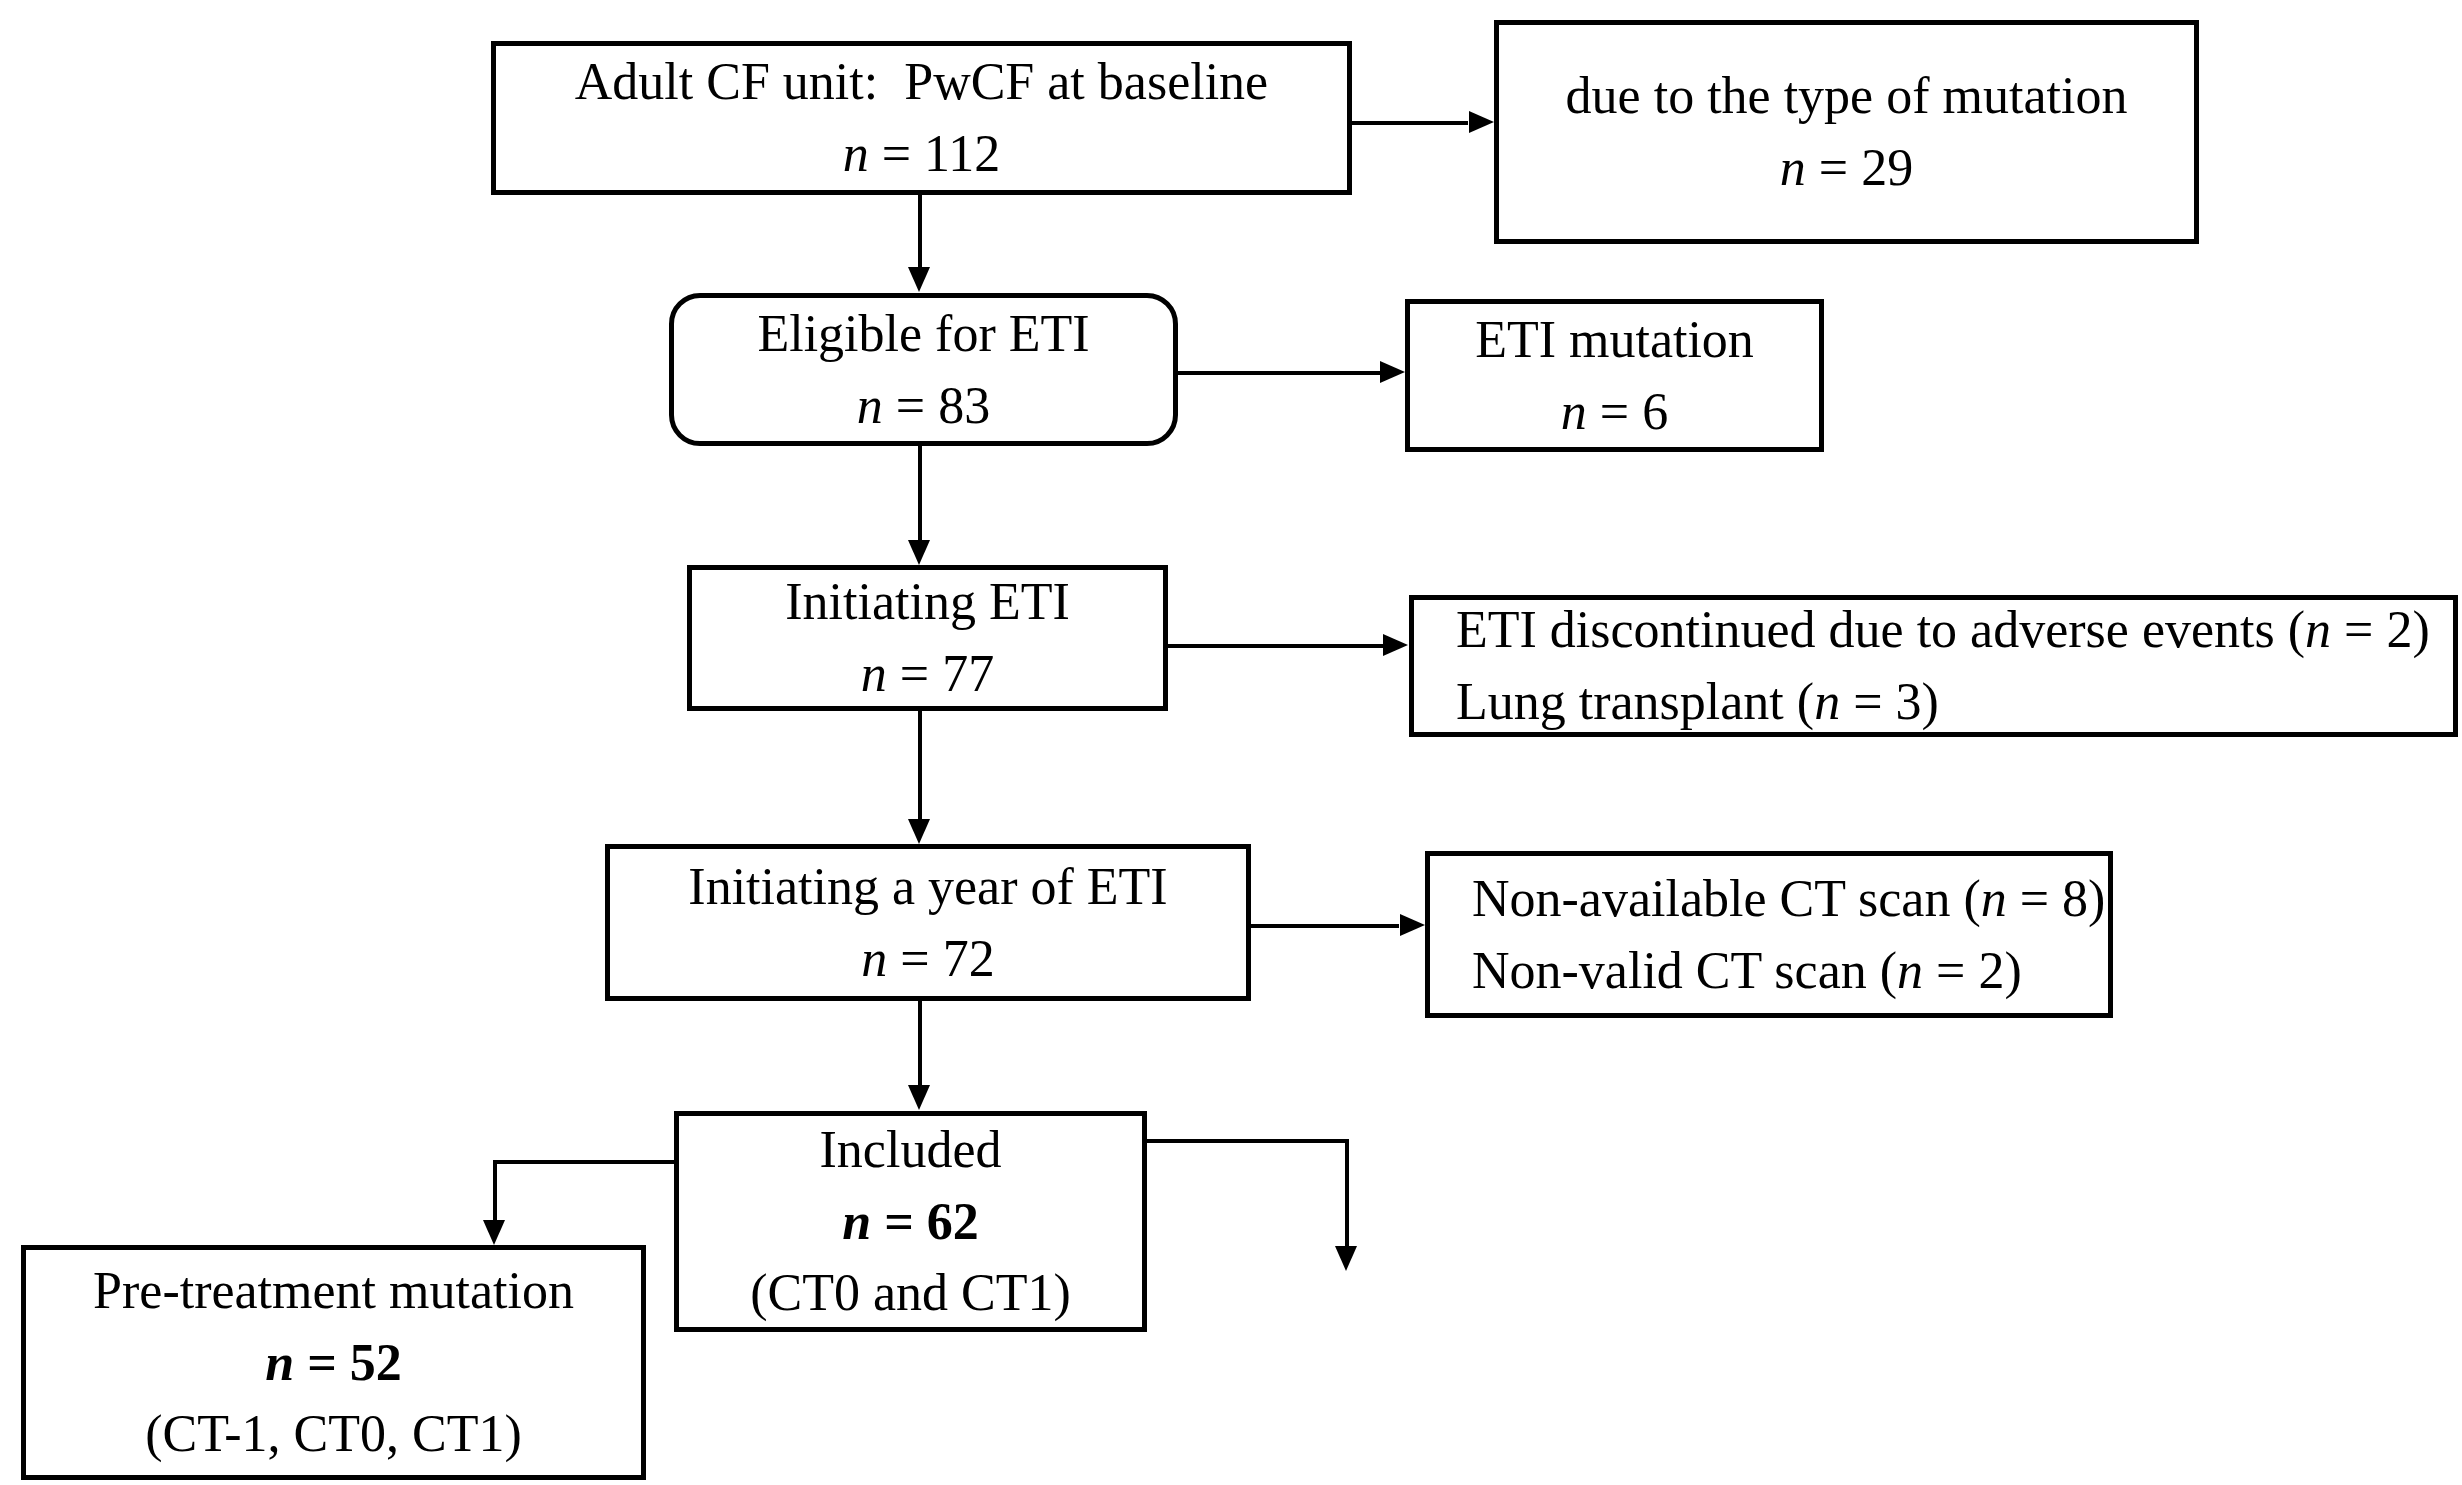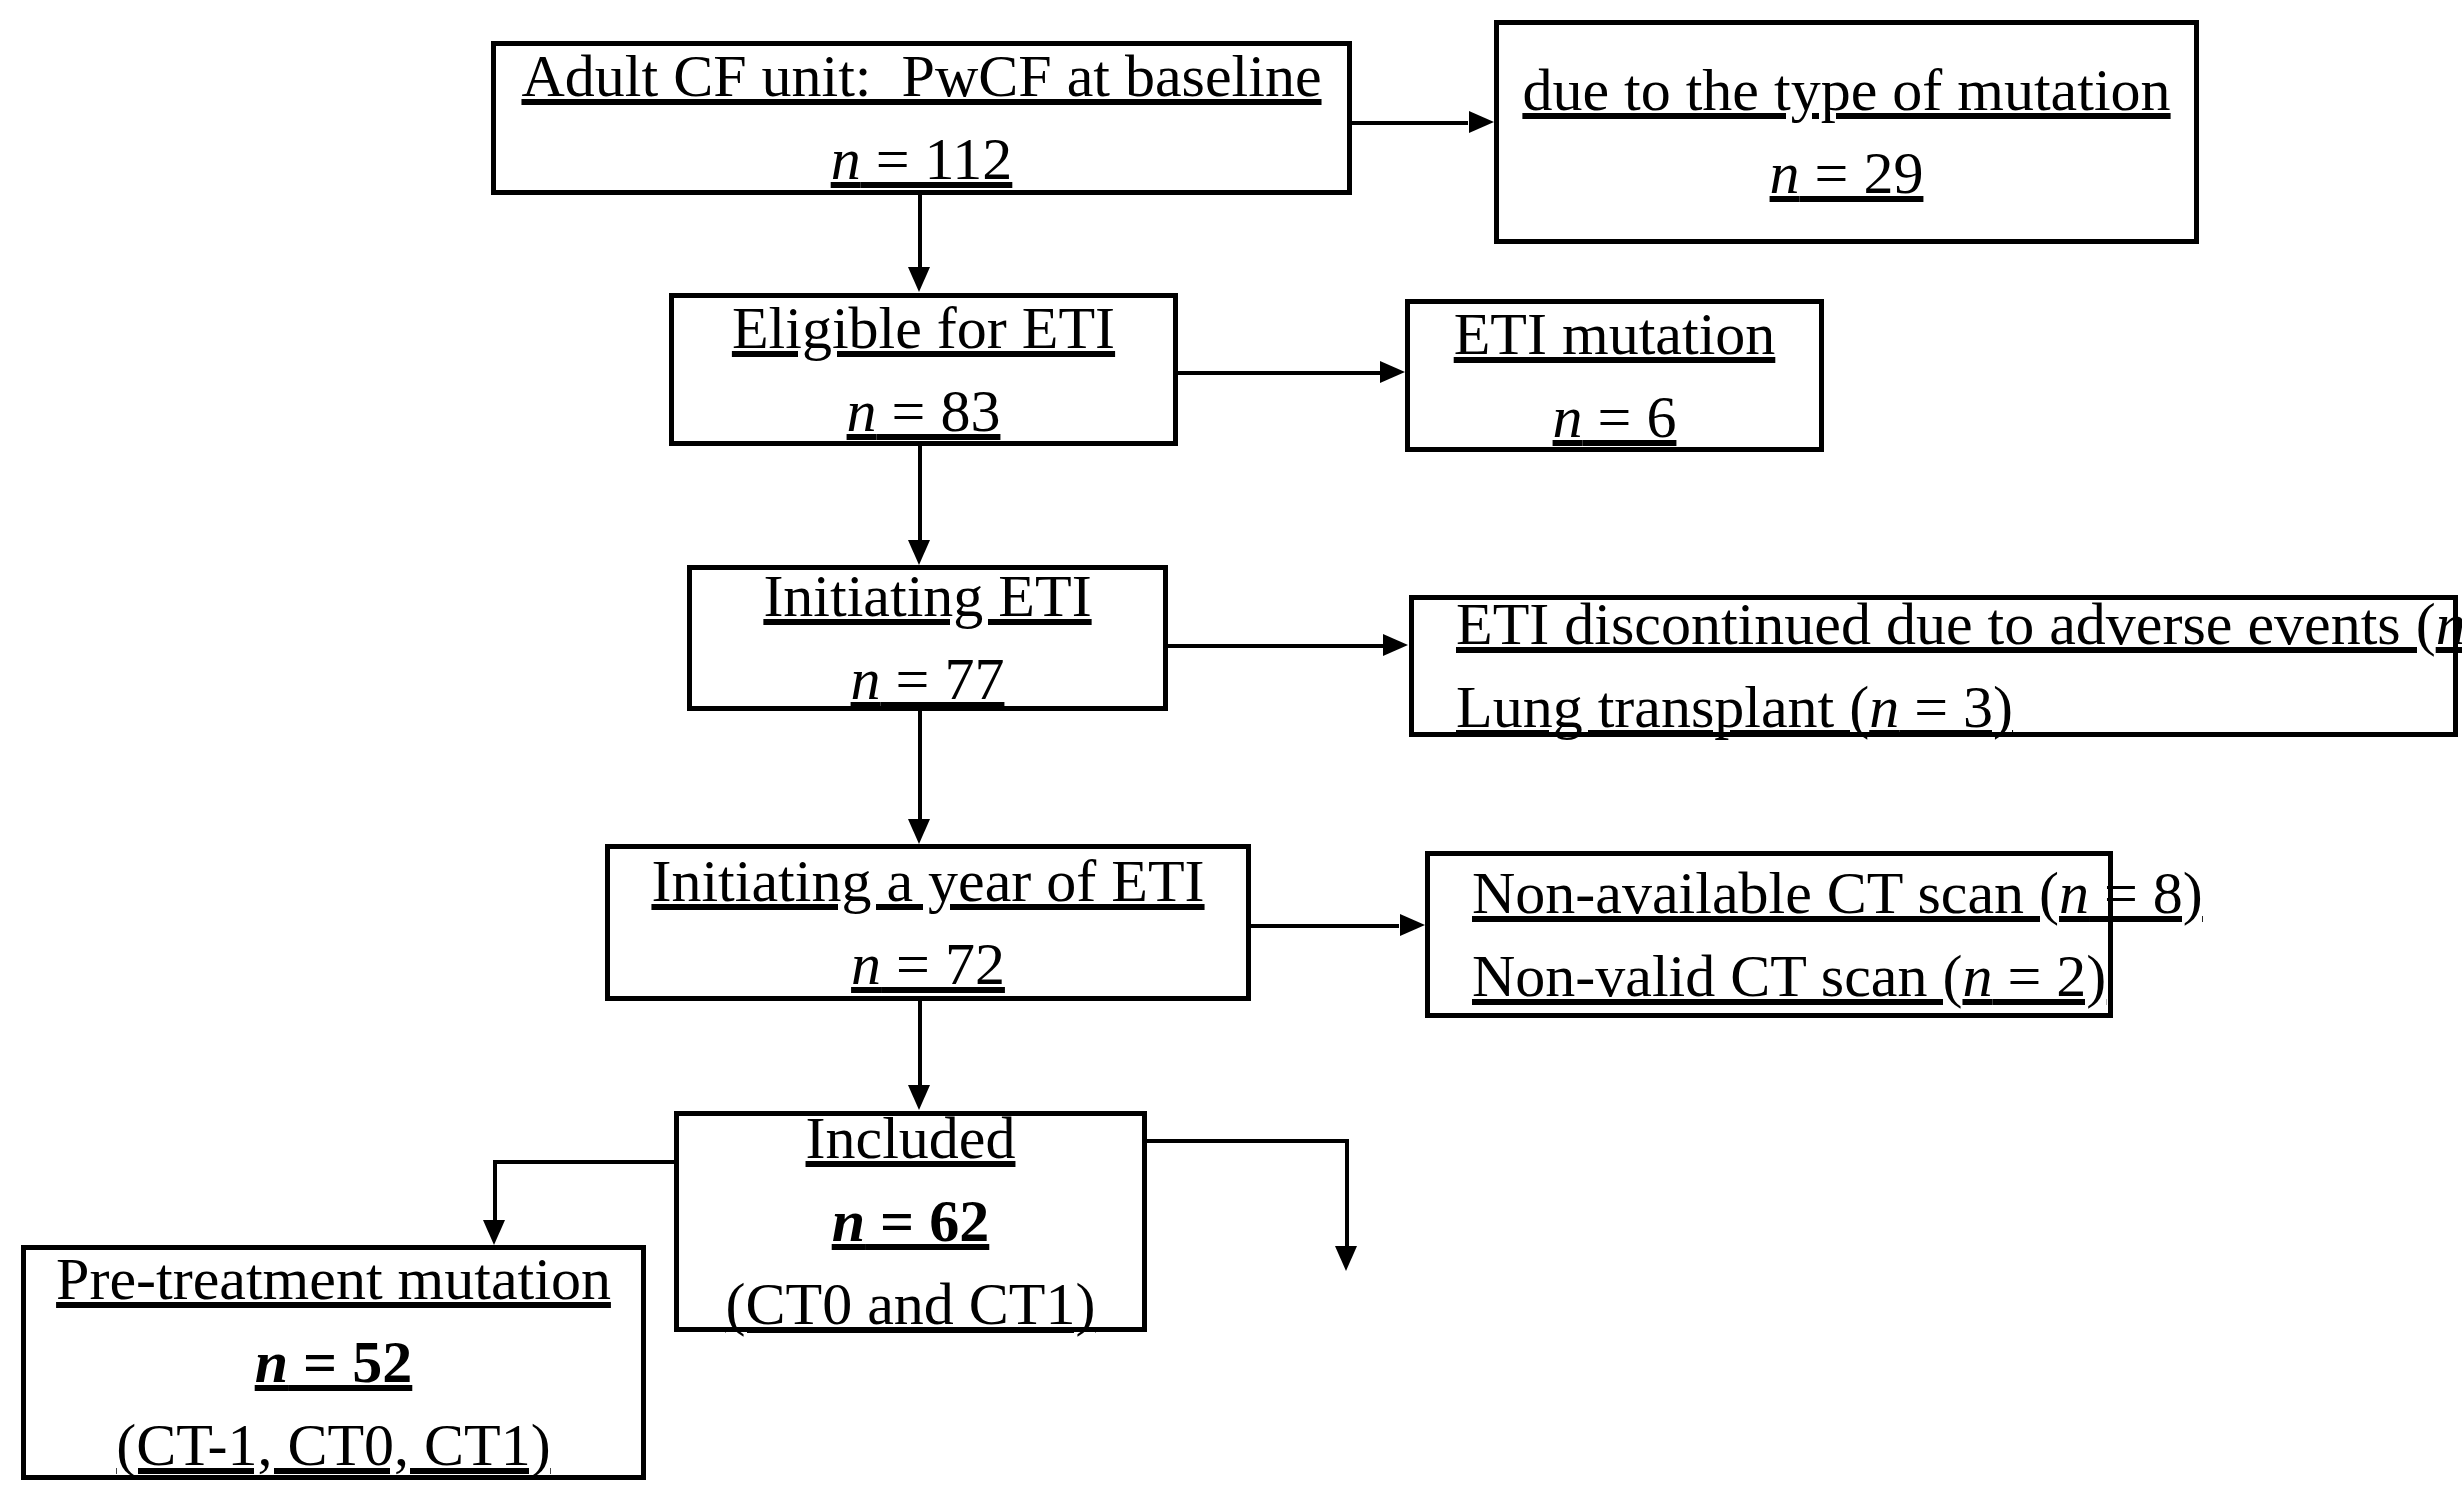--- a/index.html
+++ b/index.html
@@ -19,23 +19,22 @@
   .box {
     position: absolute;
     box-sizing: border-box;
     border: 5.4px solid #000000;
     background: #ffffff;
     display: flex;
     flex-direction: column;
     justify-content: center;
     align-items: center;
     text-align: center;
-    font-size: 60px;
+    font-size: 52px;
     line-height: 1.38;
-    text-decoration: underline;
   }
   .box.align-left {
     align-items: flex-start;
     text-align: left;
     padding-left: 42px;
   }
   .line {
     white-space: pre;
   }
   .line.bold {
@@ -79,21 +78,21 @@
   <div class="box" style="left:491px; top:41px; width:861px; height:154px;">
     <div class="line">Adult CF unit:  PwCF at baseline</div>
     <div class="line"><i>n</i> = 112</div>
   </div>
 
   <div class="box" style="left:1494px; top:20px; width:705px; height:224px;">
     <div class="line">due to the type of mutation</div>
     <div class="line"><i>n</i> = 29</div>
   </div>
 
-  <div class="box" style="left:669px; top:293px; width:509px; height:153px;">
+  <div class="box" style="left:669px; top:293px; width:509px; height:153px;border-radius:31px;">
     <div class="line">Eligible for ETI</div>
     <div class="line"><i>n</i> = 83</div>
   </div>
 
   <div class="box" style="left:1405px; top:299px; width:419px; height:153px;">
     <div class="line">ETI mutation</div>
     <div class="line"><i>n</i> = 6</div>
   </div>
 
   <div class="box" style="left:687px; top:565px; width:481px; height:146px;">

